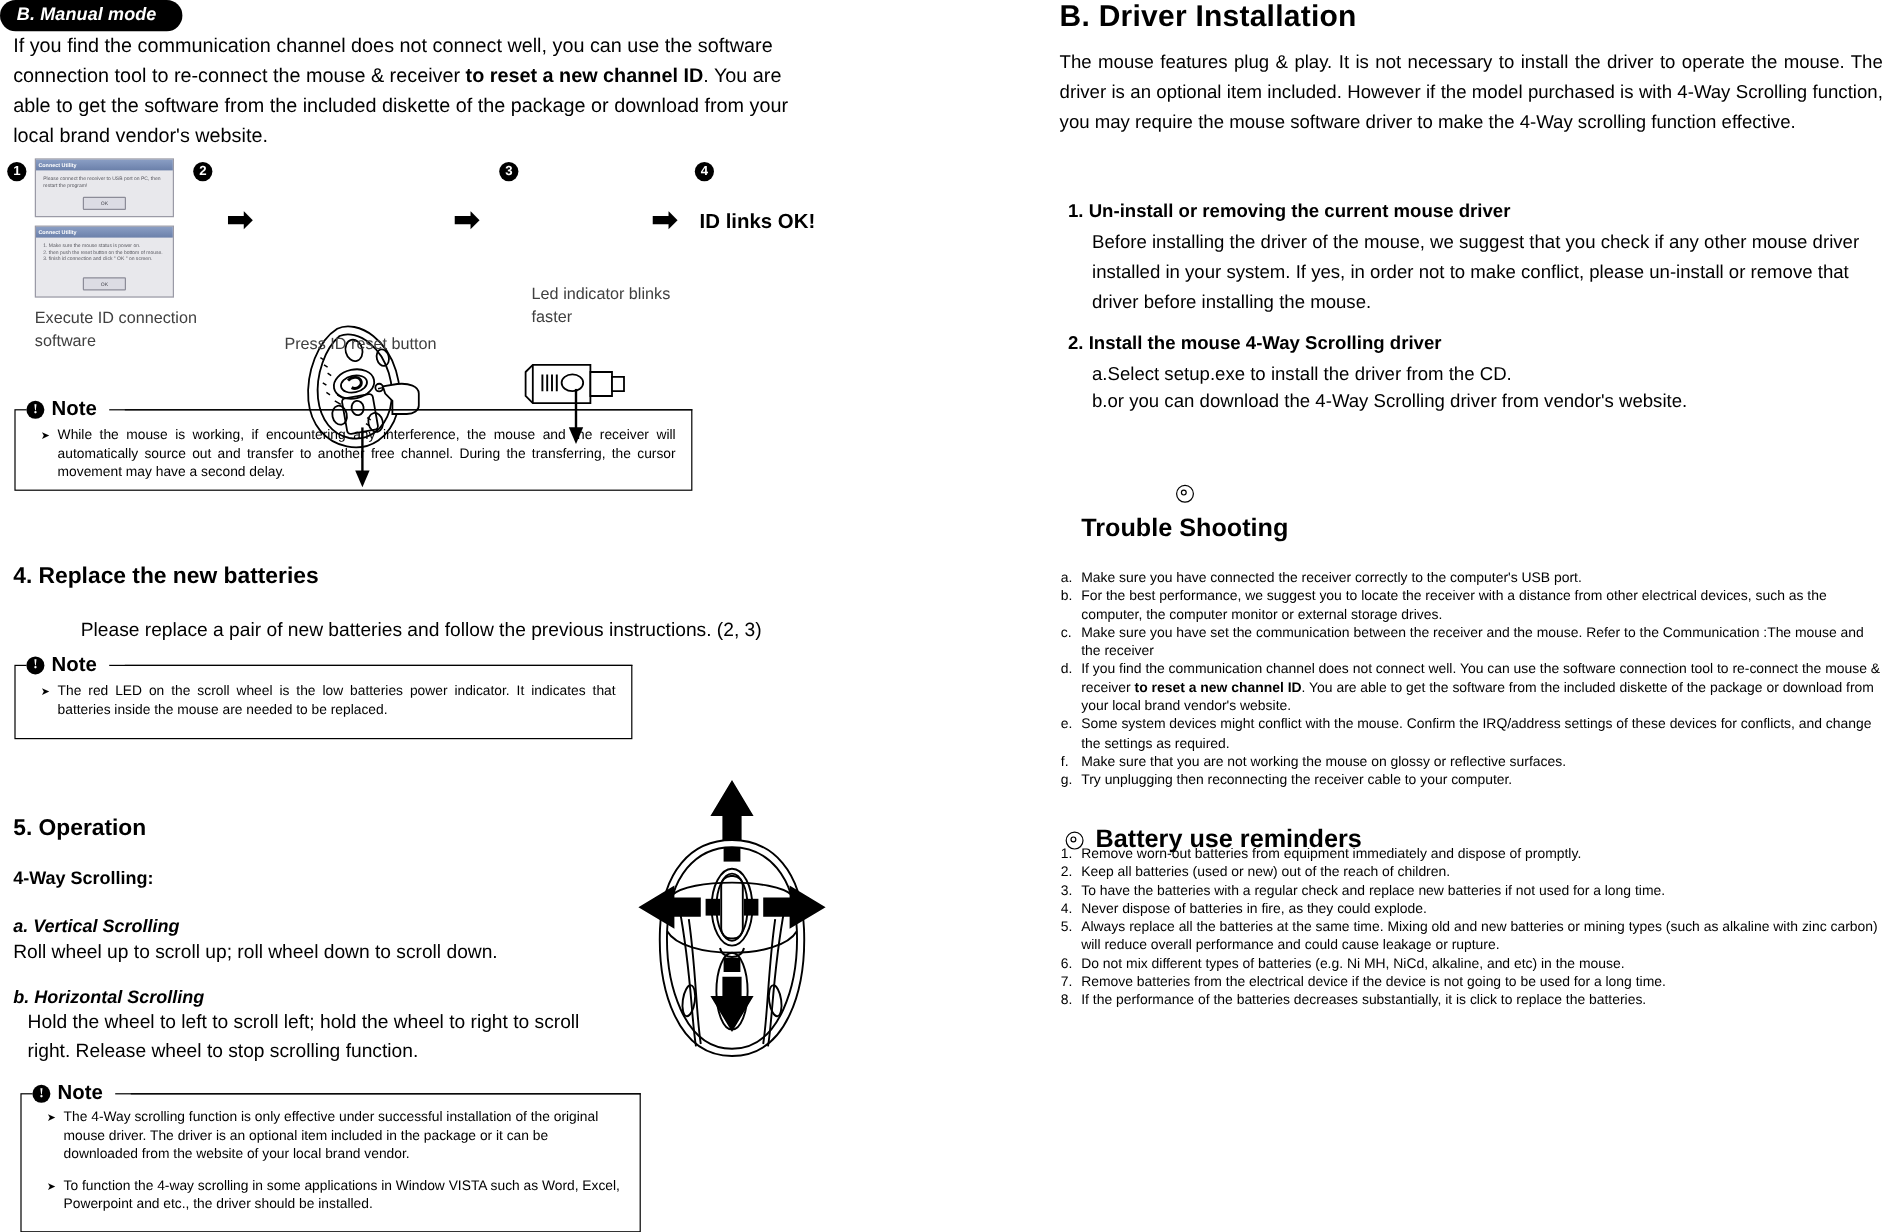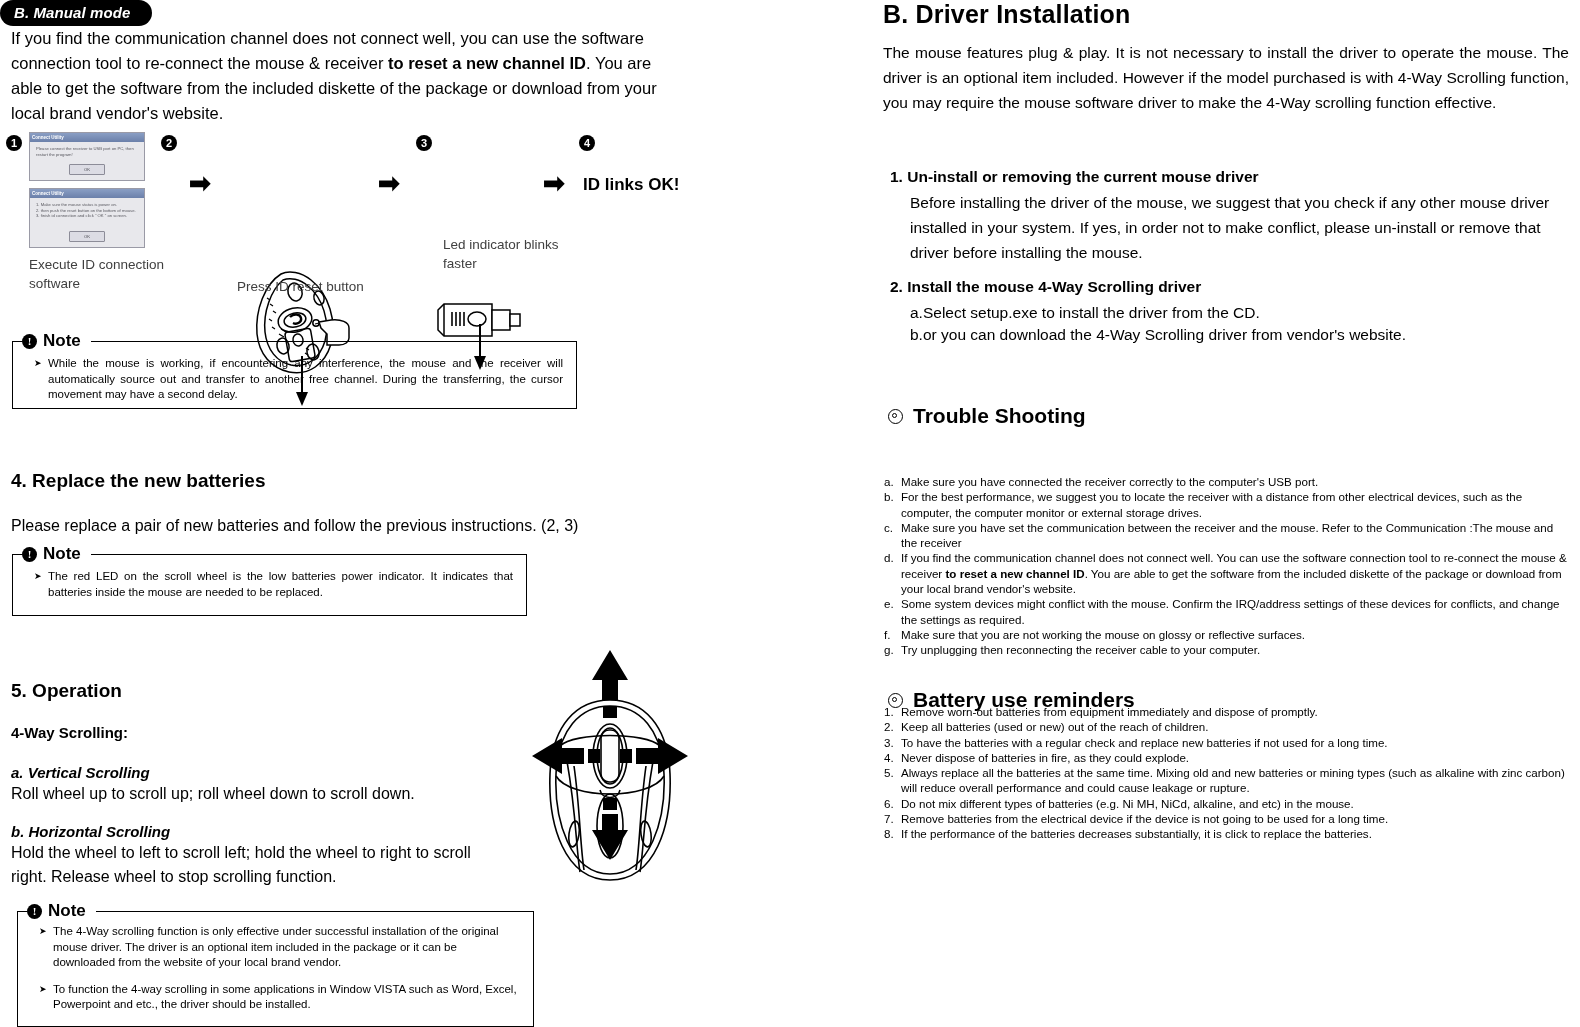--- a/index.html
+++ b/index.html
@@ -432,40 +432,40 @@
       <div class="note-head">
         <span class="note-bang">!</span>
         <span class="note-label">Note</span>
       </div>
       <div class="note-items">
         <div class="note-item">While the mouse is working, if encountering any interference, the mouse and the receiver will automatically source out and transfer to another free channel.  During the transferring, the cursor movement may have a second delay.</div>
       </div>
     </div>
 
     <div class="h-sec" style="left:11px; top:470px;">4. Replace the new batteries</div>
-    <div class="p-body" style="left:11px; top:514px; width:680px;">Please replace a pair of new batteries and follow the previous instructions. (2, 3)</div>
+    <div class="p-body" style="left:11px; top:514px; width:680px;text-align:center;">Please replace a pair of new batteries and follow the previous instructions. (2, 3)</div>
 
     <div class="note-wrap" style="left:12px; top:543px; width:515px; height:75px;">
       <div class="note-box" style="left:0; width:515px; height:62px;"></div>
       <div class="note-rule" style="left:92px; width:423px;"></div>
       <div class="note-head">
         <span class="note-bang">!</span>
         <span class="note-label">Note</span>
       </div>
       <div class="note-items">
         <div class="note-item">The red LED on the scroll wheel is the low batteries power indicator.  It indicates that batteries inside the mouse are needed to be replaced.</div>
       </div>
     </div>
 
     <div class="h-sec" style="left:11px; top:680px;">5. Operation</div>
     <div class="lbl-b" style="left:11px; top:724px;">4-Way Scrolling:</div>
     <div class="lbl-bi" style="left:11px; top:764px;">a. Vertical Scrolling</div>
     <div class="p-body" style="left:11px; top:782px; width:500px;">Roll wheel up to scroll up; roll wheel down to scroll down.</div>
     <div class="lbl-bi" style="left:11px; top:823px;">b. Horizontal Scrolling</div>
-    <div class="p-body" style="left:11px; top:841px; width:490px;">Hold the wheel to left to scroll left; hold the wheel to right to scroll right. Release wheel to stop scrolling function.</div>
+    <div class="p-body" style="left:23px; top:841px; width:490px;">Hold the wheel to left to scroll left; hold the wheel to right to scroll right. Release wheel to stop scrolling function.</div>
 
     <div class="mouse-top-ill">
       <svg width="160" height="245" viewBox="0 0 160 245" xmlns="http://www.w3.org/2000/svg">
         <g fill="none" stroke="#000" stroke-width="1.6">
           <path d="M80,52 C46,52 22,78 20,126 C18,176 34,232 80,232 C126,232 142,176 140,126 C138,78 114,52 80,52 Z"></path>
           <path d="M80,58 C50,58 28,82 26,126 C24,172 40,226 80,226 C120,226 136,172 134,126 C132,82 110,58 80,58 Z"></path>
           <path d="M26,128 C40,152 120,152 134,128"></path>
           <path d="M30,98 C44,84 116,84 130,98"></path>
           <path d="M36,108 C46,160 46,200 50,224"></path>
           <path d="M124,108 C114,160 114,200 110,224"></path>
@@ -523,21 +523,21 @@
 
     <div class="r-para" style="left:3px; top:40px; width:686px;">The mouse features plug &amp; play. It is not necessary to install the driver to operate the mouse. The driver is an optional item included. However if the model purchased is with 4-Way Scrolling function, you may require the mouse software driver to make the 4-Way scrolling function effective.</div>
 
     <div class="r-num-head" style="left:10px; top:168px;">1. Un-install or removing the current mouse driver</div>
     <div class="r-sub" style="left:30px; top:190px; width:660px;">Before installing the driver of the mouse, we suggest that you check if any other mouse driver installed in your system. If yes, in order not to make conflict, please un-install or remove that driver before installing the mouse.</div>
 
     <div class="r-num-head" style="left:10px; top:278px;">2. Install the mouse 4-Way Scrolling driver</div>
     <div class="r-sub" style="left:30px; top:300px; width:660px;">a.Select setup.exe to install the driver from the CD.</div>
     <div class="r-sub" style="left:30px; top:322px; width:660px;">b.or you can download the 4-Way Scrolling driver from vendor's website.</div>
 
-    <div class="r-h2" style="left:8px; top:404px;">
+    <div class="r-h2" style="left:21px; top:404px;flex-direction:column;">
       <span class="ring"></span>
       <span>Trouble Shooting</span>
     </div>
 
     <div class="r-list" style="left:4px; top:474px; width:686px;" id="trouble-list">
         <div class="r-li"><span class="mk">a.</span><span>Make sure you have connected the receiver correctly to the computer's USB port.</span></div>
         <div class="r-li"><span class="mk">b.</span><span>For the best performance, we suggest you to locate the receiver with a distance from other electrical devices, such as the computer, the computer monitor or external storage drives.</span></div>
         <div class="r-li"><span class="mk">c.</span><span>Make sure you have set the communication between the receiver and the mouse. Refer to the Communication :The mouse and the receiver</span></div>
         <div class="r-li"><span class="mk">d.</span><span>If you find the communication channel does not connect well.  You can use the software connection tool to re-connect the mouse &amp; receiver <b>to reset a new channel ID</b>.  You are able to get the software from the included diskette of the package or download from your local brand vendor's website.</span></div>
         <div class="r-li"><span class="mk">e.</span><span>Some system devices might conflict with the mouse.  Confirm the IRQ/address settings of these devices for conflicts, and change the settings as required.</span></div>

